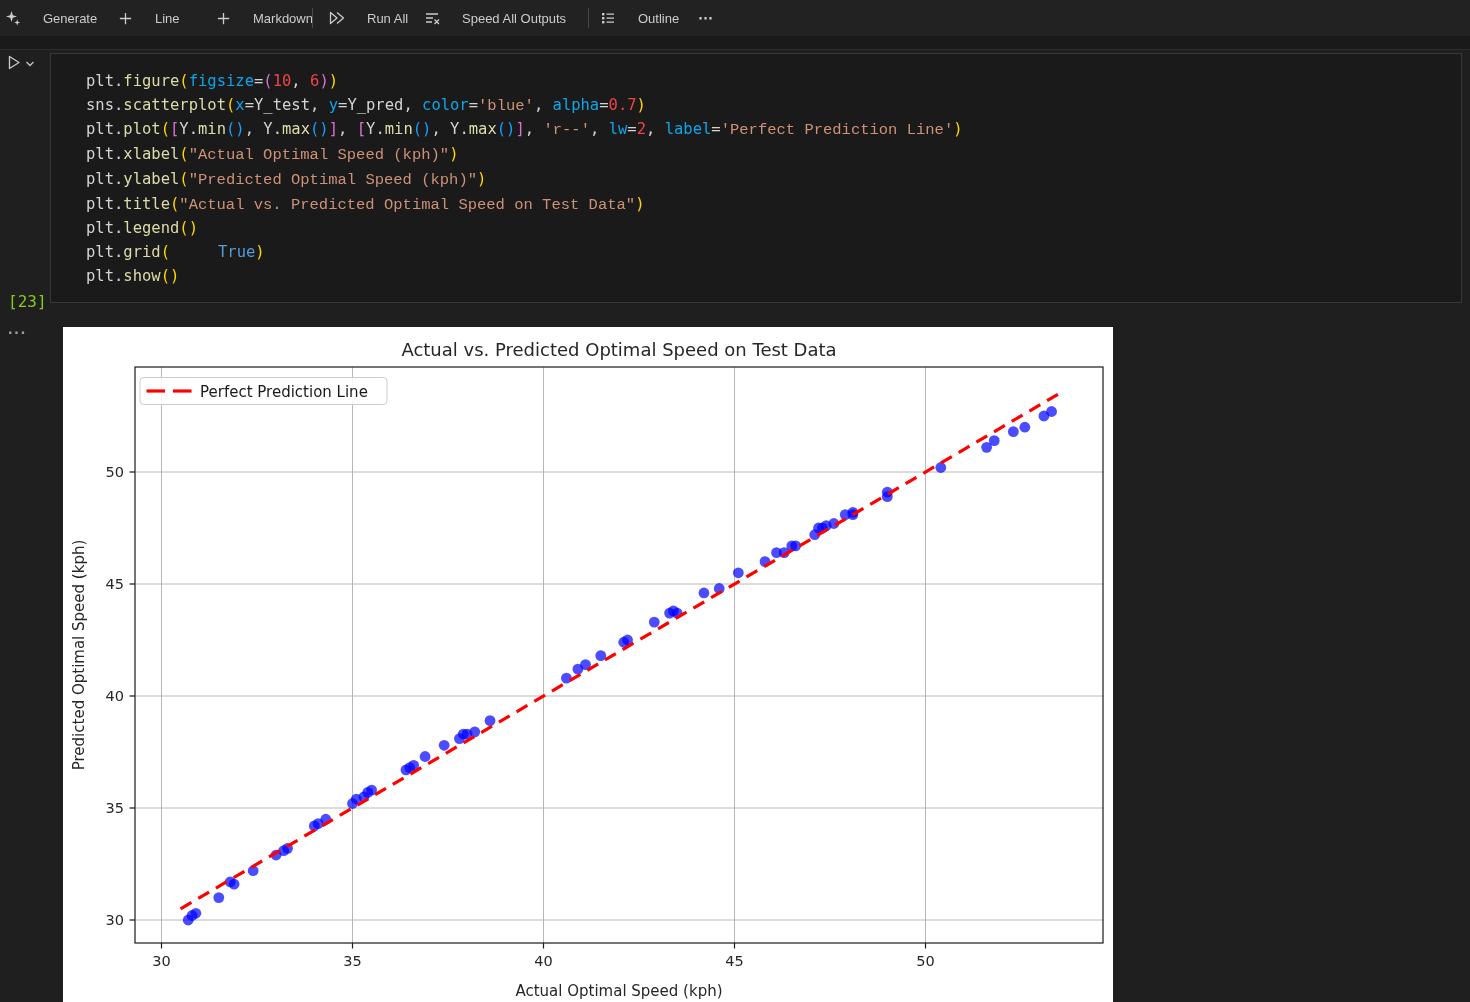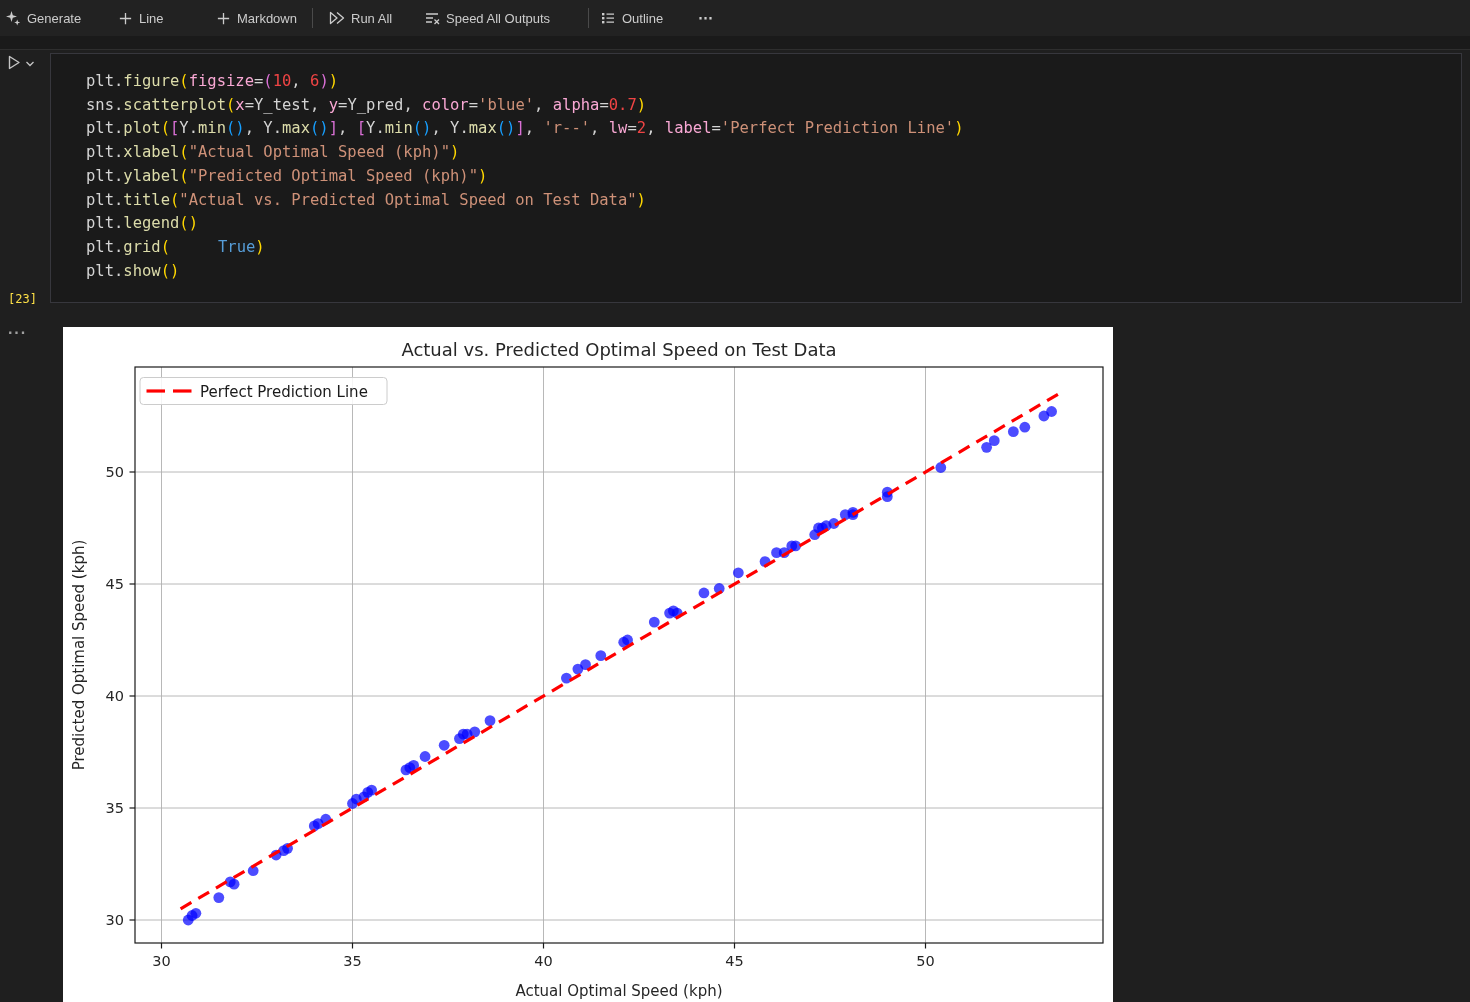--- a/index.html
+++ b/index.html
@@ -1,35 +1,35 @@
 <!DOCTYPE html>
 <html><head>
 <meta charset="utf-8">
 <style>
   html,body{margin:0;padding:0;background:#1f1f1f;}
   .screen{position:relative;width:1470px;height:1002px;overflow:hidden;background:#1f1f1f;
           font-family:"Liberation Sans",sans-serif;}
   
   .nb-toolbar{position:absolute;left:0;top:0;width:1470px;height:36px;background:#222222;}
-  .tb-item{position:absolute;top:0;height:36px;display:flex;align-items:center;gap:6px;
+  .tb-item{position:absolute;top:0;height:36px;display:flex;align-items:center;gap:22px;
            color:#cccccc;font-size:13px;cursor:pointer;white-space:nowrap;}
   .tb-item svg{flex:0 0 auto;}
   .tb-div{position:absolute;top:8px;width:1px;height:20px;background:#4a4a4a;}
   .tb-strip{position:absolute;left:0;top:36px;width:1470px;height:13px;background:#1a1a1a;border-bottom:1px solid #2e2e2e;}
   
   .cell-editor{position:absolute;left:50px;top:53px;width:1412px;height:250px;
                background:#1a1a1a;border:1px solid #37373d;box-sizing:border-box;}
   .gutter-run{position:absolute;left:6px;top:54px;display:flex;align-items:flex-start;gap:3px;cursor:pointer;}
   .code-lines{position:absolute;left:86px;top:70px;font-family:"DejaVu Sans Mono","Liberation Mono",monospace;
               font-size:15.5px;line-height:23.7px;white-space:pre;}
   .tk-id{color:#d4d4d4;} .tk-pun{color:#d4d4d4;} .tk-fn{color:#dcdcaa;}
-  .tk-par{color:#f9a8d4;} .tk-num{color:#ef4444;} .tk-str{color:#ce9178;}
+  .tk-par{color:#0ea5e9;} .tk-num{color:#ef4444;} .tk-str{color:#ce9178;font-family:Liberation Mono, monospace;}
   .tk-kw{color:#569cd6;margin-left:48px;} .tk-b1{color:#ffd700;} .tk-b2{color:#da70d6;} .tk-b3{color:#179fff;}
-  .exec-count{position:absolute;left:8px;top:292px;color:#fde047;
-              font-family:"DejaVu Sans Mono","Liberation Mono",monospace;font-size:12px;}
+  .exec-count{position:absolute;left:8px;top:292px;color:#84cc16;
+              font-family:"DejaVu Sans Mono","Liberation Mono",monospace;font-size:16px;}
   
   .out-more{position:absolute;left:8px;top:326px;color:#a0a0a0;font-size:16px;font-weight:bold;
             letter-spacing:1px;cursor:pointer;line-height:14px;}
   .plot-box{position:absolute;left:63px;top:327px;width:1050px;height:675px;background:#ffffff;}
   .plot-box svg{display:block;}
 </style>
 </head>
 <body>
 
 <div class="screen">

